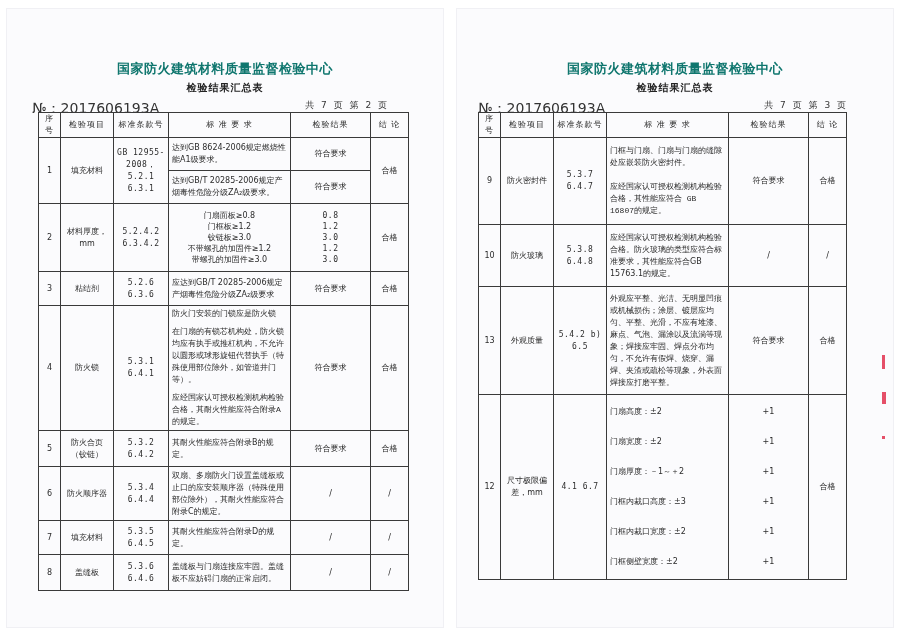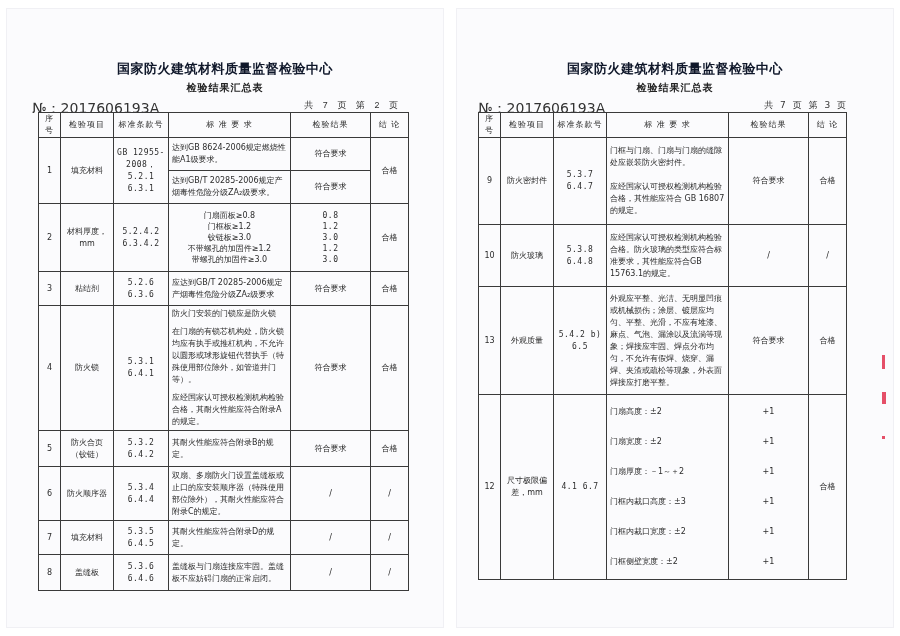--- a/index.html
+++ b/index.html
@@ -8,55 +8,55 @@
     font-family: "DejaVu Sans", "Liberation Sans", sans-serif; color: #2a2a2a;
   }
   .sheet {
     position: absolute; top: 8px; height: 620px; background: #fbfbfd;
     box-shadow: 0 0 0 1px #f0f0f4 inset;
   }
   .sheet.left { left: 6px; width: 438px; }
   .sheet.right { left: 456px; width: 438px; }
   .title1 {
     position: absolute; top: 52px; width: 100%; text-align: center;
-    font-size: 13px; font-weight: bold; letter-spacing: 0.5px; color: #0f172a;
+    font-size: 13px; font-weight: bold; letter-spacing: 0.5px; color: #0f766e;
   }
   .title2 {
     position: absolute; top: 73px; width: 100%; text-align: center;
     font-size: 10px; font-weight: bold; letter-spacing: 1px; color: #222;
   }
   .docno { position: absolute; top: 92px; font-size: 14px; color: #333; }
   .pageinfo { position: absolute; top: 91px; font-size: 9px; letter-spacing: 2px; color: #333; }
   table.report {
     position: absolute; top: 104px; border-collapse: collapse; table-layout: fixed;
     font-size: 8px; line-height: 12px; color: #2b2b2b;
   }
   table.report td, table.report th {
     border: 1px solid #3a3a3a; padding: 0 3px; vertical-align: middle; text-align: center;
     font-weight: normal; overflow: hidden;
   }
   table.report th { height: 12px; font-size: 8px; letter-spacing: 1px; }
   table.report td.req { text-align: left; padding: 2px 3px; }
   .mono { font-family: "DejaVu Sans Mono", "Liberation Mono", monospace; letter-spacing: 0.5px; }
   .para { margin: 0 0 6px 0; }
-  .para:last-child { margin-bottom: 0; }
+  .para:last-child { margin-bottom: 0; font-family: Liberation Mono, monospace; }
   .sub-line { display: block; height: 11px; line-height: 11px; }
   .dim-line { display: block; height: 30px; line-height: 30px; }
   .stamp {
     position: absolute; left: 882px; width: 3px; background: #e0304e; opacity: 0.85;
   }
 </style>
 </head>
 <body>
 
 <div class="sheet left">
   <div class="title1">国家防火建筑材料质量监督检验中心</div>
   <div class="title2">检验结果汇总表</div>
   <div class="docno" style="left:26px;">№：2017606193A</div>
-  <div class="pageinfo" style="right:44px;font-family:Liberation Mono, monospace;">共 7 页 第 2 页</div>
+  <div class="pageinfo" style="right:55px;">共 7 页 第 2 页</div>
 
   <table class="report" style="left:32px; width:370px;">
     <colgroup>
       <col style="width:22px">
         <col style="width:53px">
         <col style="width:55px">
       <col style="width:122px">
         <col style="width:80px">
         <col style="width:38px">
     </colgroup>

